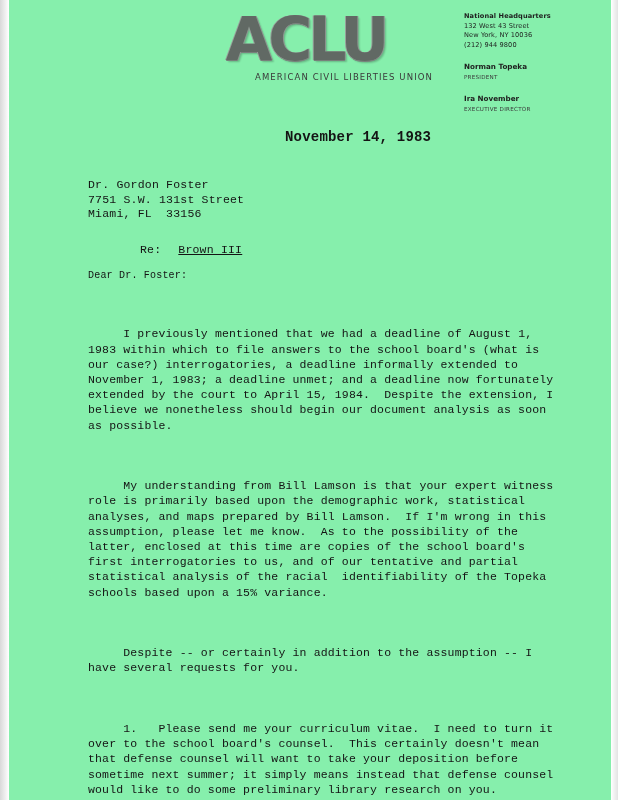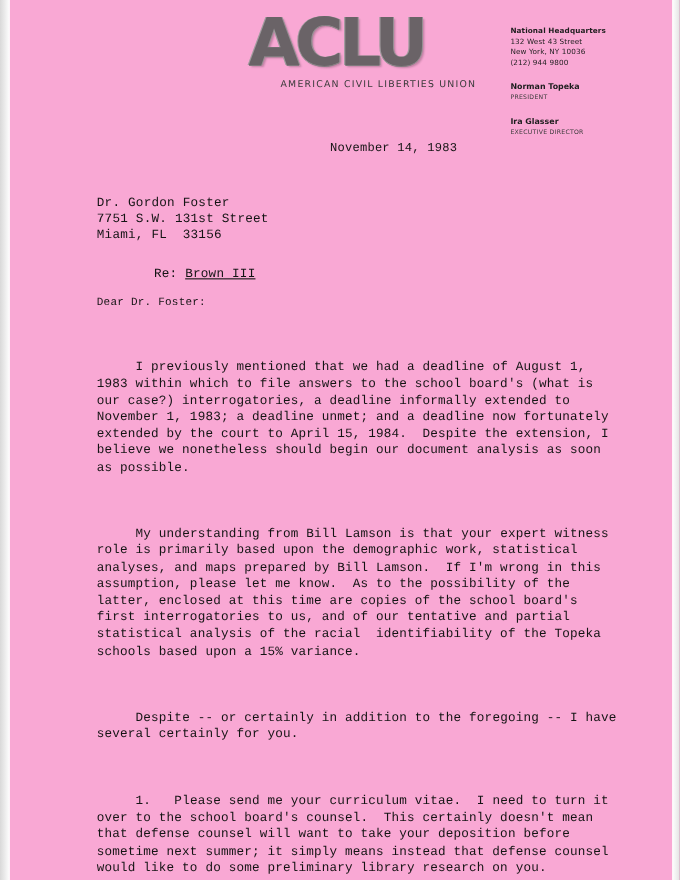--- a/index.html
+++ b/index.html
@@ -4,21 +4,21 @@
 <style>
   html, body {
     margin: 0;
     padding: 0;
     background: #8a8a8a;
   }
   .page {
     position: relative;
     width: 618px;
     height: 800px;
-    background: #f9a8d4;
+    background: #86efac;
     overflow: hidden;
     font-family: "Liberation Mono", "DejaVu Sans Mono", monospace;
     color: #141414;
     box-sizing: border-box;
   }
   
   .page::before {
     content: "";
     position: absolute;
     left: 0; top: 0; bottom: 0;
@@ -64,21 +64,21 @@
     letter-spacing: 1.1px;
     color: #3a3a3a;
     margin-top: 4px;
     filter: blur(0.2px);
     text-align: right;
   }
 
   .masthead {
     position: absolute;
     right: 22px;
-    top: 24px;
+    top: 12px;
     width: 132px;
     font-family: "DejaVu Sans", sans-serif;
     color: #1e1e1e;
     line-height: 9.5px;
   }
   .masthead .hq-line {
     font-size: 6.6px;
     letter-spacing: .1px;
   }
   .masthead .hq-line.first { font-weight: bold; }
@@ -92,42 +92,43 @@
   .masthead .person .ttl {
     font-size: 5.6px;
     letter-spacing: .25px;
     color: #3a3a3a;
     margin-top: 1px;
   }
 
   
   .date {
     position: absolute;
-    left: 300px;
+    left: 285px;
     top: 129px;
-    font-size: 11px;
+    font-size: 14px;
     letter-spacing: .2px;
+    font-weight: bold;
   }
   .addressee {
     position: absolute;
     left: 88px;
     top: 178px;
     font-size: 11.5px;
     line-height: 14.5px;
     letter-spacing: .2px;
     white-space: pre;
   }
   .re-line {
     position: absolute;
     left: 140px;
     top: 243px;
     font-size: 11.5px;
     letter-spacing: .2px;
   }
-  .re-line .re-label { margin-right: 7px; }
+  .re-line .re-label { margin-right: 17px; }
   .re-line .re-value { text-decoration: underline; text-align: right; }
 
   .salutation {
     position: absolute;
     left: 88px;
     top: 270px;
     font-size: 10px;
     letter-spacing: .2px;
   }
 
@@ -158,38 +159,38 @@
     <div class="hq-line first">National Headquarters</div>
     <div class="hq-line">132 West 43 Street</div>
     <div class="hq-line">New York, NY 10036</div>
     <div class="hq-line">(212) 944 9800</div>
 
     <div class="person">
       <div class="nm">Norman Topeka</div>
       <div class="ttl">PRESIDENT</div>
     </div>
     <div class="person">
-      <div class="nm">Ira Glasser</div>
+      <div class="nm">Ira November</div>
       <div class="ttl">EXECUTIVE DIRECTOR</div>
     </div>
   </div>
 
   <div class="date">November 14, 1983</div>
 
   <div class="addressee">Dr. Gordon Foster
 7751 S.W. 131st Street
 Miami, FL  33156</div>
 
   <div class="re-line">
     <span class="re-label">Re:</span><span class="re-value">Brown III</span>
   </div>
 
   <div class="salutation">Dear Dr. Foster:</div>
 
   <div class="body-text">
     <p class="para">     I previously mentioned that we had a deadline of August 1, 1983 within which to file answers to the school board's (what is our case?) interrogatories, a deadline informally extended to November 1, 1983; a deadline unmet; and a deadline now fortunately extended by the court to April 15, 1984.  Despite the extension, I believe we nonetheless should begin our document analysis as soon as possible.</p>
     <p class="para">     My understanding from Bill Lamson is that your expert witness role is primarily based upon the demographic work, statistical analyses, and maps prepared by Bill Lamson.  If I'm wrong in this assumption, please let me know.  As to the possibility of the latter, enclosed at this time are copies of the school board's first interrogatories to us, and of our tentative and partial statistical analysis of the racial  identifiability of the Topeka schools based upon a 15% variance.</p>
-    <p class="para">     Despite -- or certainly in addition to the foregoing -- I have several certainly for you.</p>
+    <p class="para">     Despite -- or certainly in addition to the assumption -- I have several requests for you.</p>
     <p class="para">     1.   Please send me your curriculum vitae.  I need to turn it over to the school board's counsel.  This certainly doesn't mean that defense counsel will want to take your deposition before sometime next summer; it simply means instead that defense counsel would like to do some preliminary library research on you.</p>
     
   </div>
 
 </div>
 
 </body></html>

